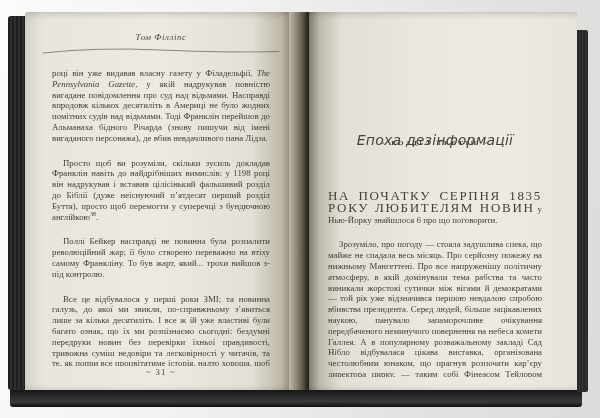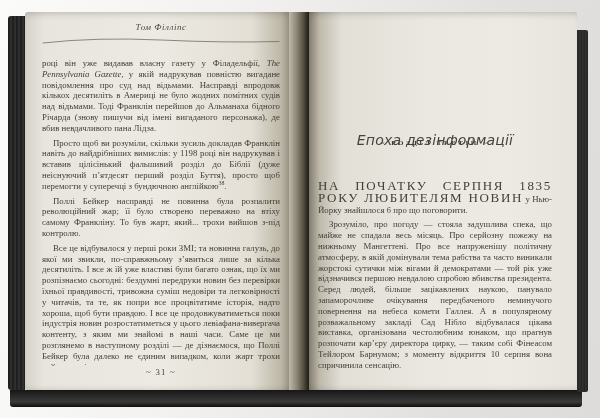--- a/index.html
+++ b/index.html
@@ -50,30 +50,30 @@
   .gutter {
     position: absolute; left: 289px; top: 12px; width: 20px; height: 378px;
     background: linear-gradient(90deg, #beb9ab 0%, #8d8777 38%, #544f41 72%, #2c2920 92%, #211e17 100%);
   }
 
   
   .lp-inner { position: absolute; left: 13px; right: 5px; top: 10px; bottom: 0; }
   .running-head {
     text-align: center;
     font: italic 9px/11px "Liberation Serif", serif;
-    letter-spacing: .5px; color: #4c4a44;
+    letter-spacing: .5px; color: #4c4a44; margin-top: 10px;
   }
   .head-rule { display: block; margin: 3px auto 0 auto; }
   .body-text {
     font: 8.8px/10.8px "Liberation Serif", serif;
     text-align: justify; color: #42403a;
     overflow: hidden;
   }
   .lp-body { position: absolute; left: 0; right: 0; top: 32px; height: 312px; }
-  .body-text p { margin: 4px; }
+  .body-text p { margin: 14px; }
   .body-text p.indent { text-indent: 11px; }
   .body-text .ital { font-style: italic; }
   .body-text sup { font-size: 5.8px; line-height: 0; vertical-align: super; }
   .pagenum {
     position: absolute; left: 0; right: 0; bottom: 13px;
     text-align: center;
     font: 8.8px/10px "Liberation Serif", serif;
     letter-spacing: 1.2px; color: #45433d;
   }
 

